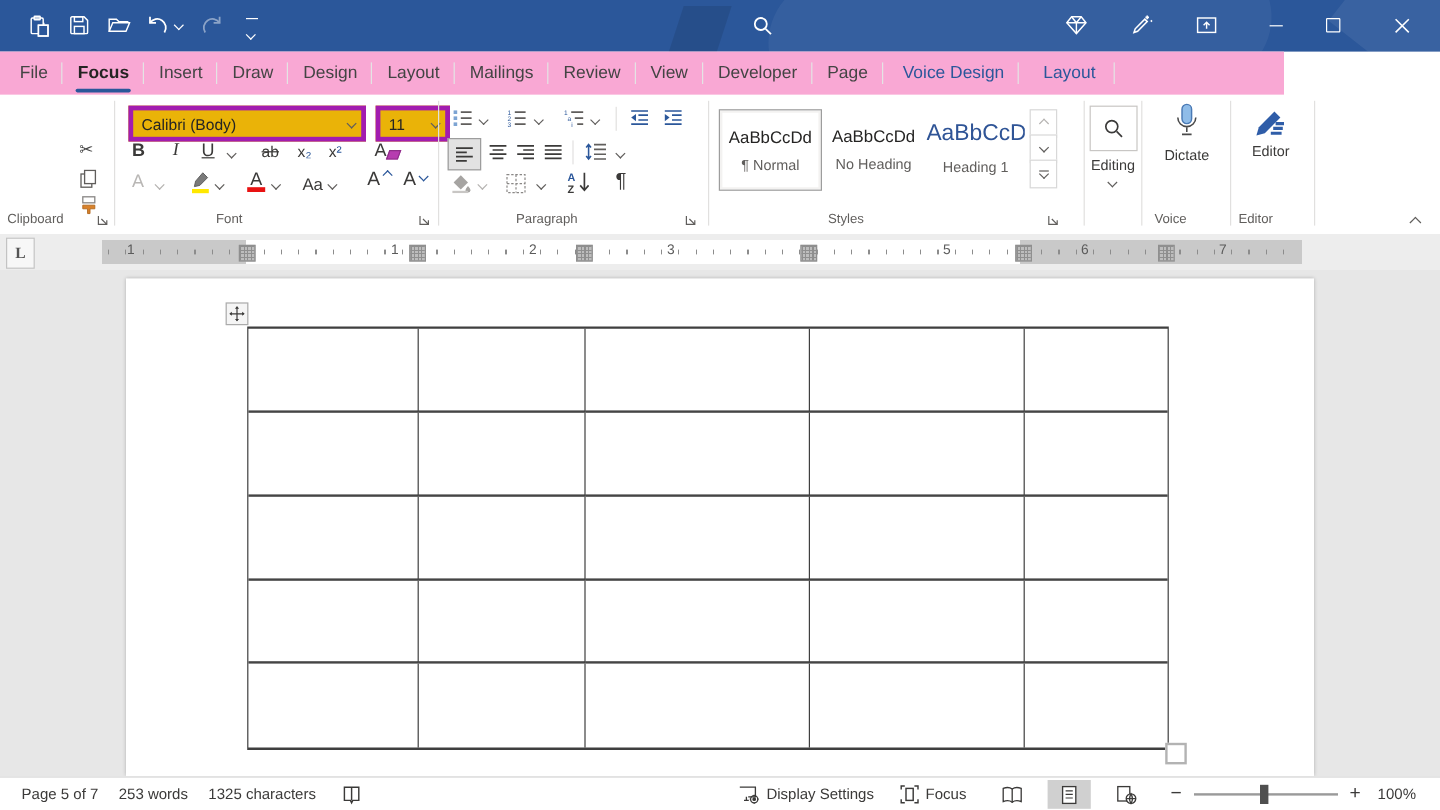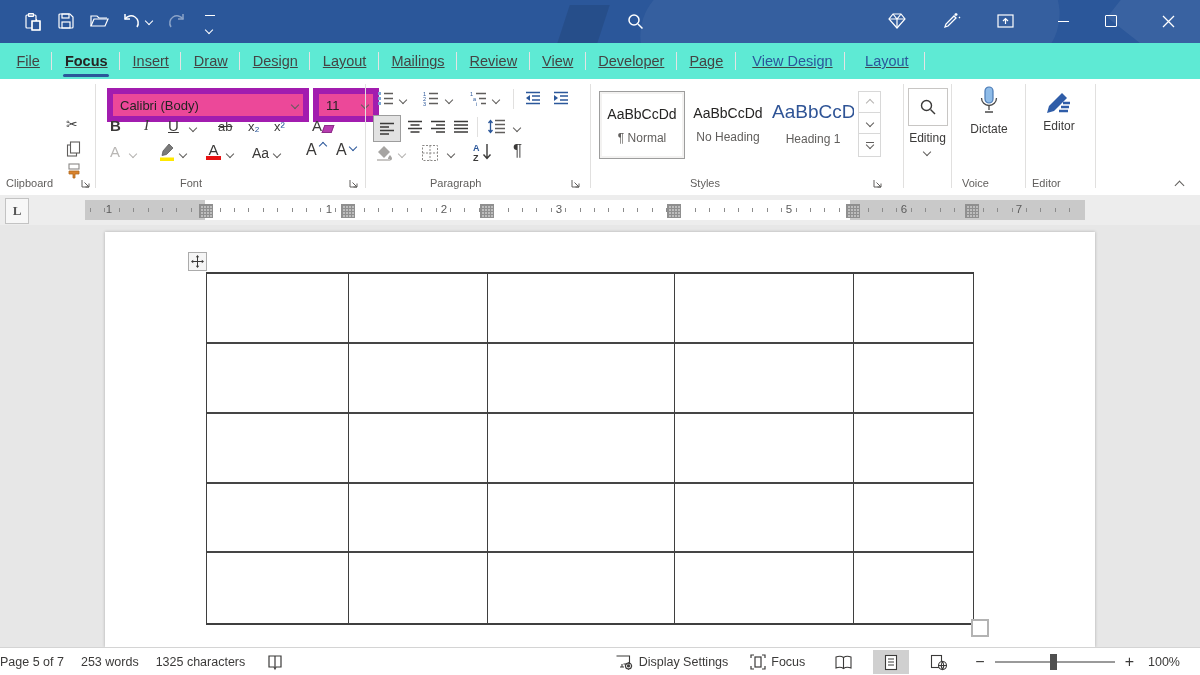--- a/index.html
+++ b/index.html
@@ -13,34 +13,34 @@
   .cv.white{border-color:#fff;}
   .cv.grey{border-color:#b5b3b1;}
   svg{display:block;}
   
   #titlebar{left:0;top:0;width:1200px;height:43px;background:#2b579a;overflow:hidden;}
   .tb-deco1{left:640px;top:-30px;width:420px;height:110px;border-radius:60px;background:rgba(255,255,255,0.05);transform:rotate(-4deg);}
   .tb-deco2{left:1120px;top:-20px;width:140px;height:90px;background:rgba(255,255,255,0.07);transform:rotate(38deg);}
   .tb-deco3{left:560px;top:5px;width:40px;height:60px;background:rgba(0,0,0,0.10);transform:skewX(-18deg);}
   .tbi{display:flex;align-items:center;justify-content:center;width:30px;height:30px;top:6px;cursor:default;}
   
-  #tabrow{left:0;top:43px;width:1200px;height:36px;background:#5eead4;display:flex;align-items:center;font-size:14.5px;color:#444;text-decoration:underline;}
+  #tabrow{left:0;top:43px;width:1070px;height:36px;background:#f9a8d4;display:flex;align-items:center;font-size:14.5px;color:#444;}
   .tab{position:relative;padding:0 12.5px;line-height:34px;height:34px;cursor:pointer;white-space:nowrap;}
   .tab::after{content:'';position:absolute;right:0;top:8px;width:1px;height:18px;background:#e4e4e4;}
   .tab.active{font-weight:bold;color:#252423;}
   .tab.active::before{content:'';position:absolute;left:11px;right:11px;bottom:1px;height:3px;background:#2b579a;border-radius:2px;}
   .tab.ctx{color:#2b579a;}
   .tab.gap{margin-left:4px;}
   
   #ribbon{left:0;top:79px;width:1200px;height:116px;background:#fff;border-bottom:1px solid #d6d6d6;font-size:12px;}
   .gsep{top:5px;width:1px;height:104px;background:#e1e0df;}
   .glabel{top:98px;font-size:11px;color:#605e5c;}
   .launcher{top:99px;width:12px;height:12px;cursor:pointer;}
   .btn{cursor:pointer;}
-  .combo{display:flex;align-items:center;justify-content:space-between;height:22px;border:6px solid #a21caf;background:#ec4899;font-size:13px;color:#252423;padding:0 5px 0 7px;cursor:pointer;}
+  .combo{display:flex;align-items:center;justify-content:space-between;height:22px;border:4px solid #a21caf;background:#eab308;font-size:13px;color:#252423;padding:0 5px 0 7px;cursor:pointer;}
   .letter{font-size:15px;color:#3b3a39;}
   .selbox{background:#e2e2e2;border:1px solid #9d9d9d;}
   .stylecard{top:12px;height:66px;background:#fff;text-align:center;cursor:pointer;}
   .stylecard .prev{margin-top:14px;font-size:14px;color:#252423;white-space:nowrap;overflow:hidden;}
   .stylecard .nm{margin-top:9px;font-size:12px;color:#605e5c;white-space:nowrap;}
   .scrollbtn{left:858px;width:21px;height:22px;border:1px solid #d8d8d8;background:#fff;display:flex;align-items:center;justify-content:center;cursor:pointer;}
   
   #rulerrow{left:0;top:195px;width:1200px;height:30px;background:#ededed;}
   #tabsel{left:5px;top:3px;width:22px;height:24px;background:#f7f7f7;border:1px solid #c3c3c3;display:flex;align-items:center;justify-content:center;font-size:13px;font-weight:bold;color:#555;font-family:"Liberation Serif",serif;cursor:pointer;}
   #ruler{left:85px;top:5px;width:1000px;height:20px;background:#c9c9c9;}
@@ -159,21 +159,21 @@
     <div class="tab active">Focus</div>
     <div class="tab">Insert</div>
     <div class="tab">Draw</div>
     <div class="tab">Design</div>
     <div class="tab">Layout</div>
     <div class="tab">Mailings</div>
     <div class="tab">Review</div>
     <div class="tab">View</div>
     <div class="tab">Developer</div>
     <div class="tab">Page</div>
-    <div class="tab ctx gap">View Design</div>
+    <div class="tab ctx gap">Voice Design</div>
     <div class="tab ctx gap" style="padding:0 16px">Layout</div>
 
     <div class="ab" style="left:1072px;top:49px">
       <svg width="20" height="20" viewBox="0 0 20 20" fill="none" stroke="#2b579a" stroke-width="1.3">
         <path d="M4 9v8h12V9"></path>
           <path d="M10 12V2.5M6.5 5.5L10 2l3.5 3.5"></path>
       </svg>
     </div>
     <div class="ab" style="left:1114px;top:47px;width:26px;height:22px;border:1px solid #c8c6c4;border-radius:3px;display:flex;align-items:center;justify-content:center">
       <svg width="16" height="15" viewBox="0 0 16 15" fill="none" stroke="#2b579a" stroke-width="1.2">
@@ -483,21 +483,21 @@
           <div class="tcell lastrow"></div>
           <div class="tcell lastrow"></div>
           <div class="tcell lastrow"></div>
           <div class="tcell lastcol lastrow"></div>
         </div>
       <div id="resizehandle" class="ab"></div>
     </div>
   </div>
 
   <div id="statusbar" class="ab">
-    <div class="sitem" style="">
+    <div class="sitem" style="margin-left:18px">
         <span>Page 5 of 7</span>
       </div>
     <div class="sitem" style="margin-left:17px">
         <span>253 words</span>
       </div>
     <div class="sitem" style="margin-left:17px">
         <span>1325 characters</span>
       </div>
     <div class="sitem" style="margin-left:22px">
       <svg width="16" height="17" viewBox="0 0 16 17" fill="none" stroke="#3b3a39" stroke-width="1.2">

